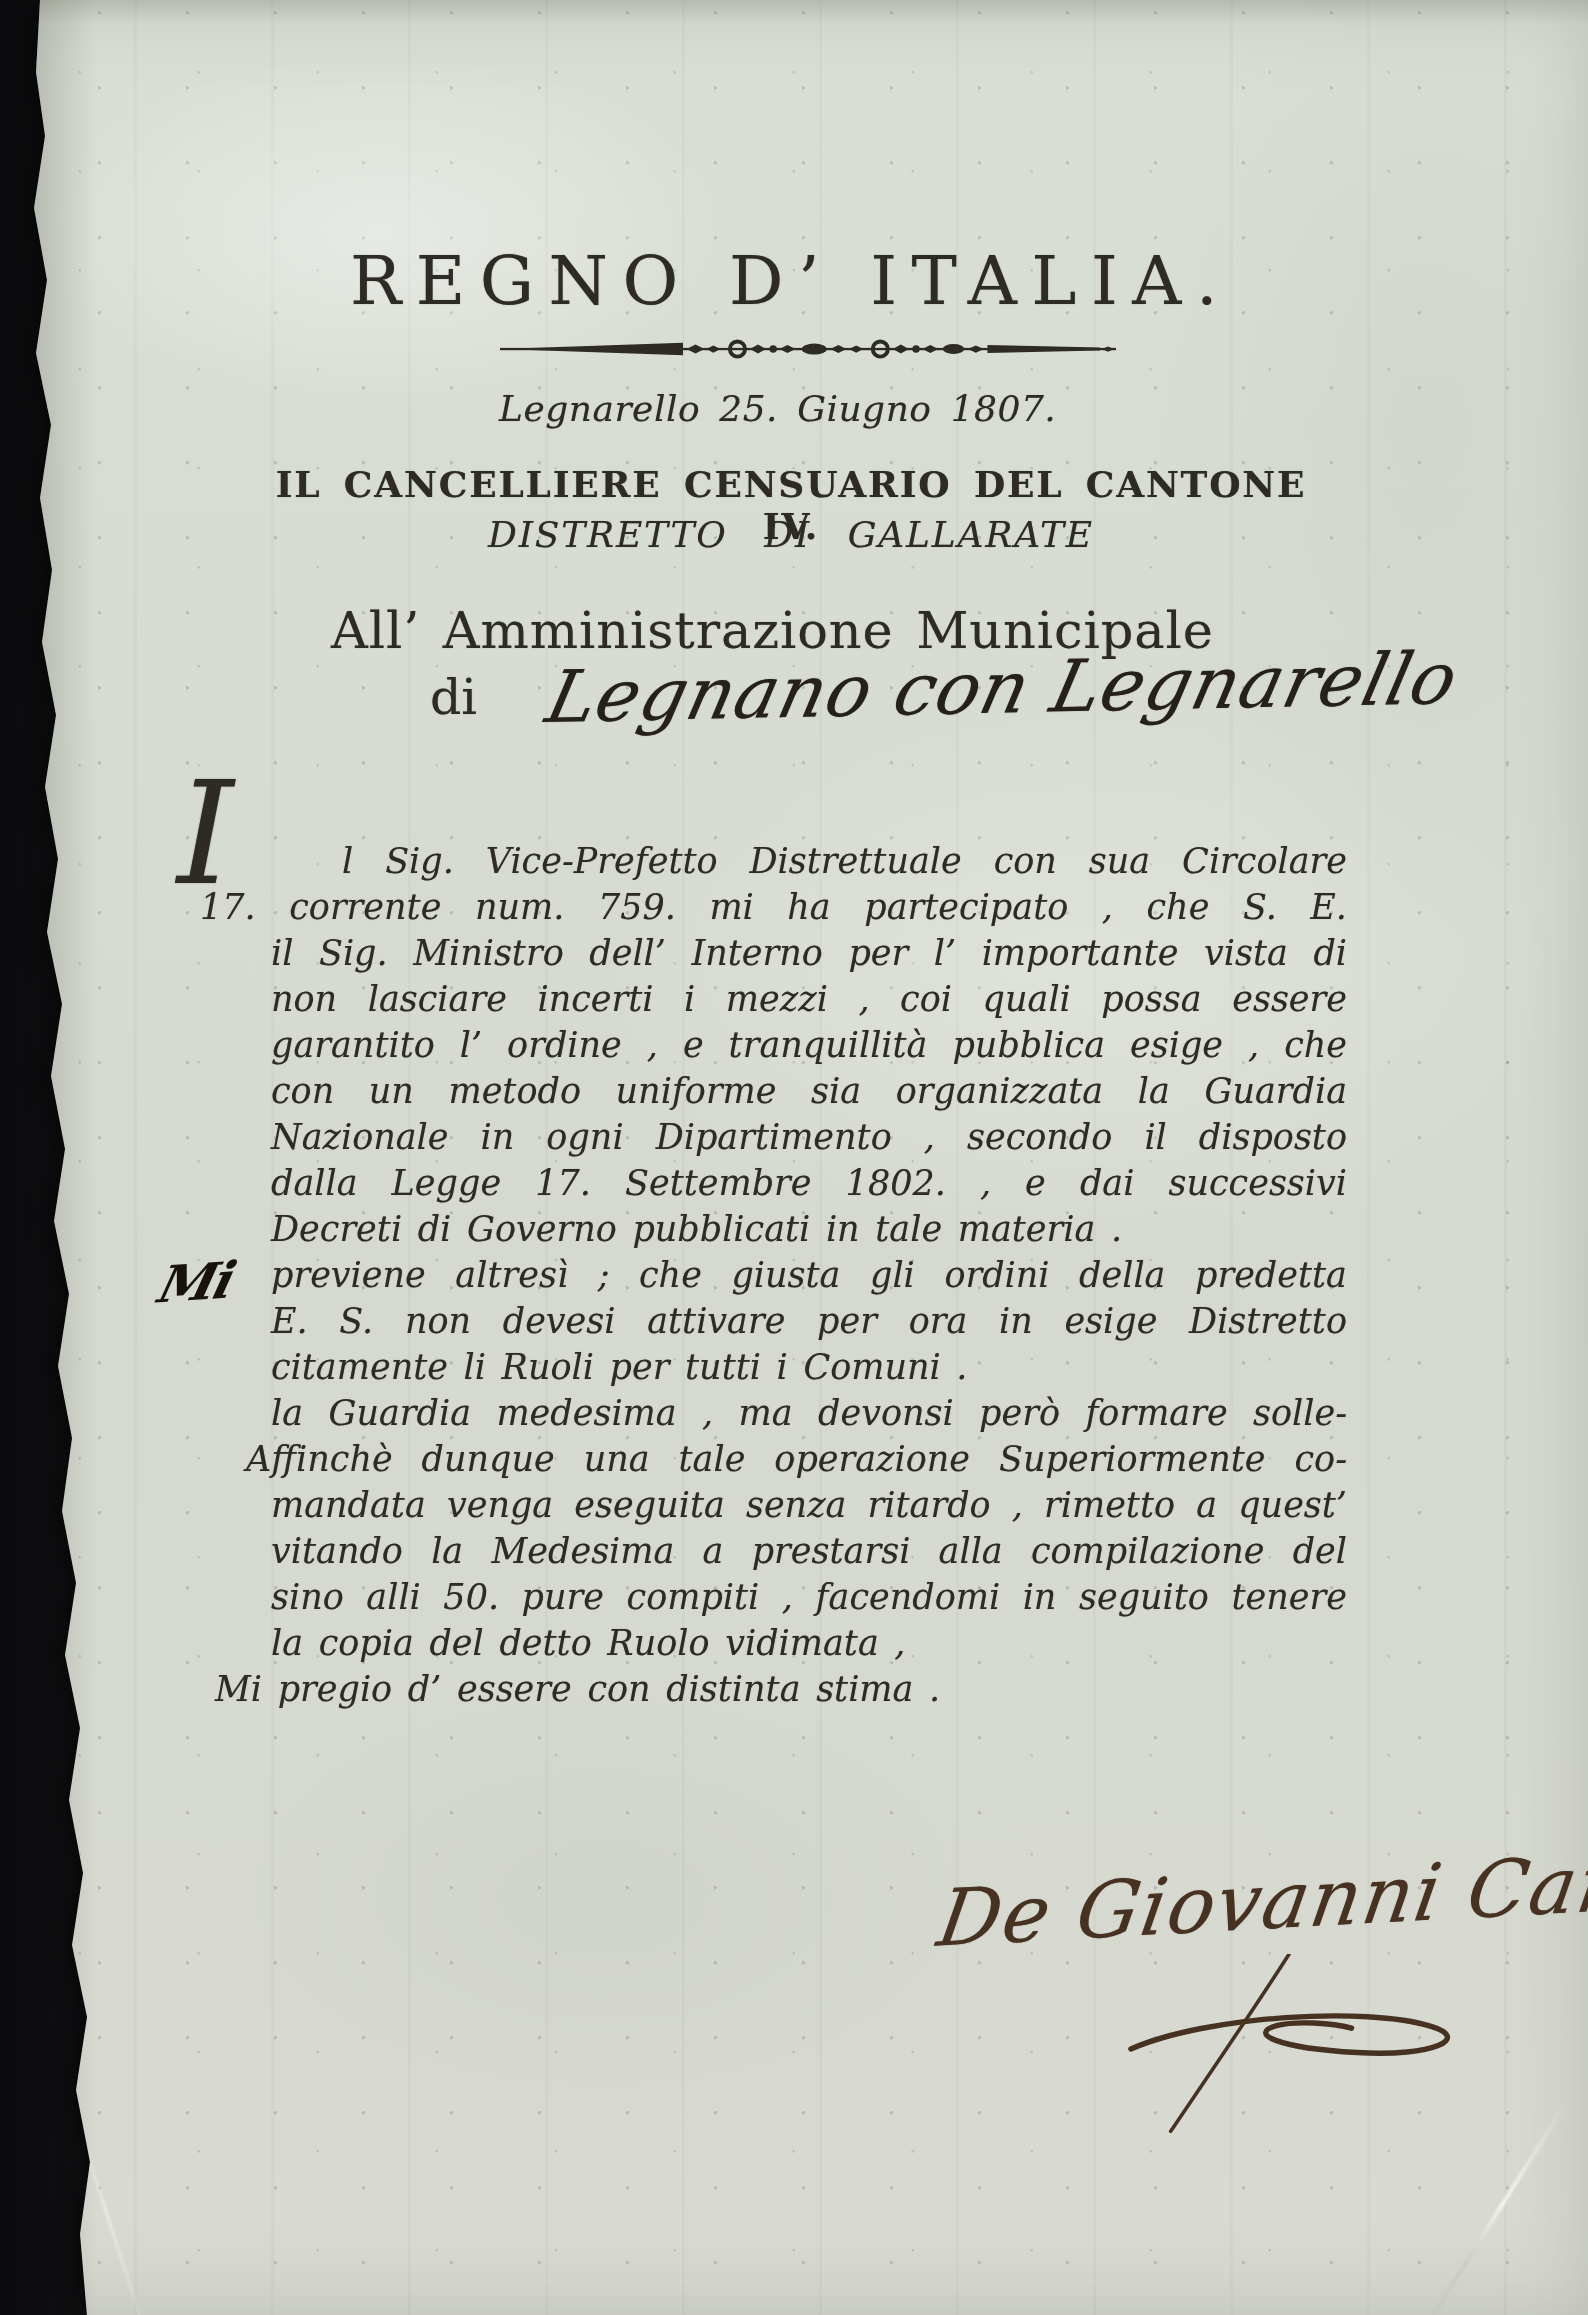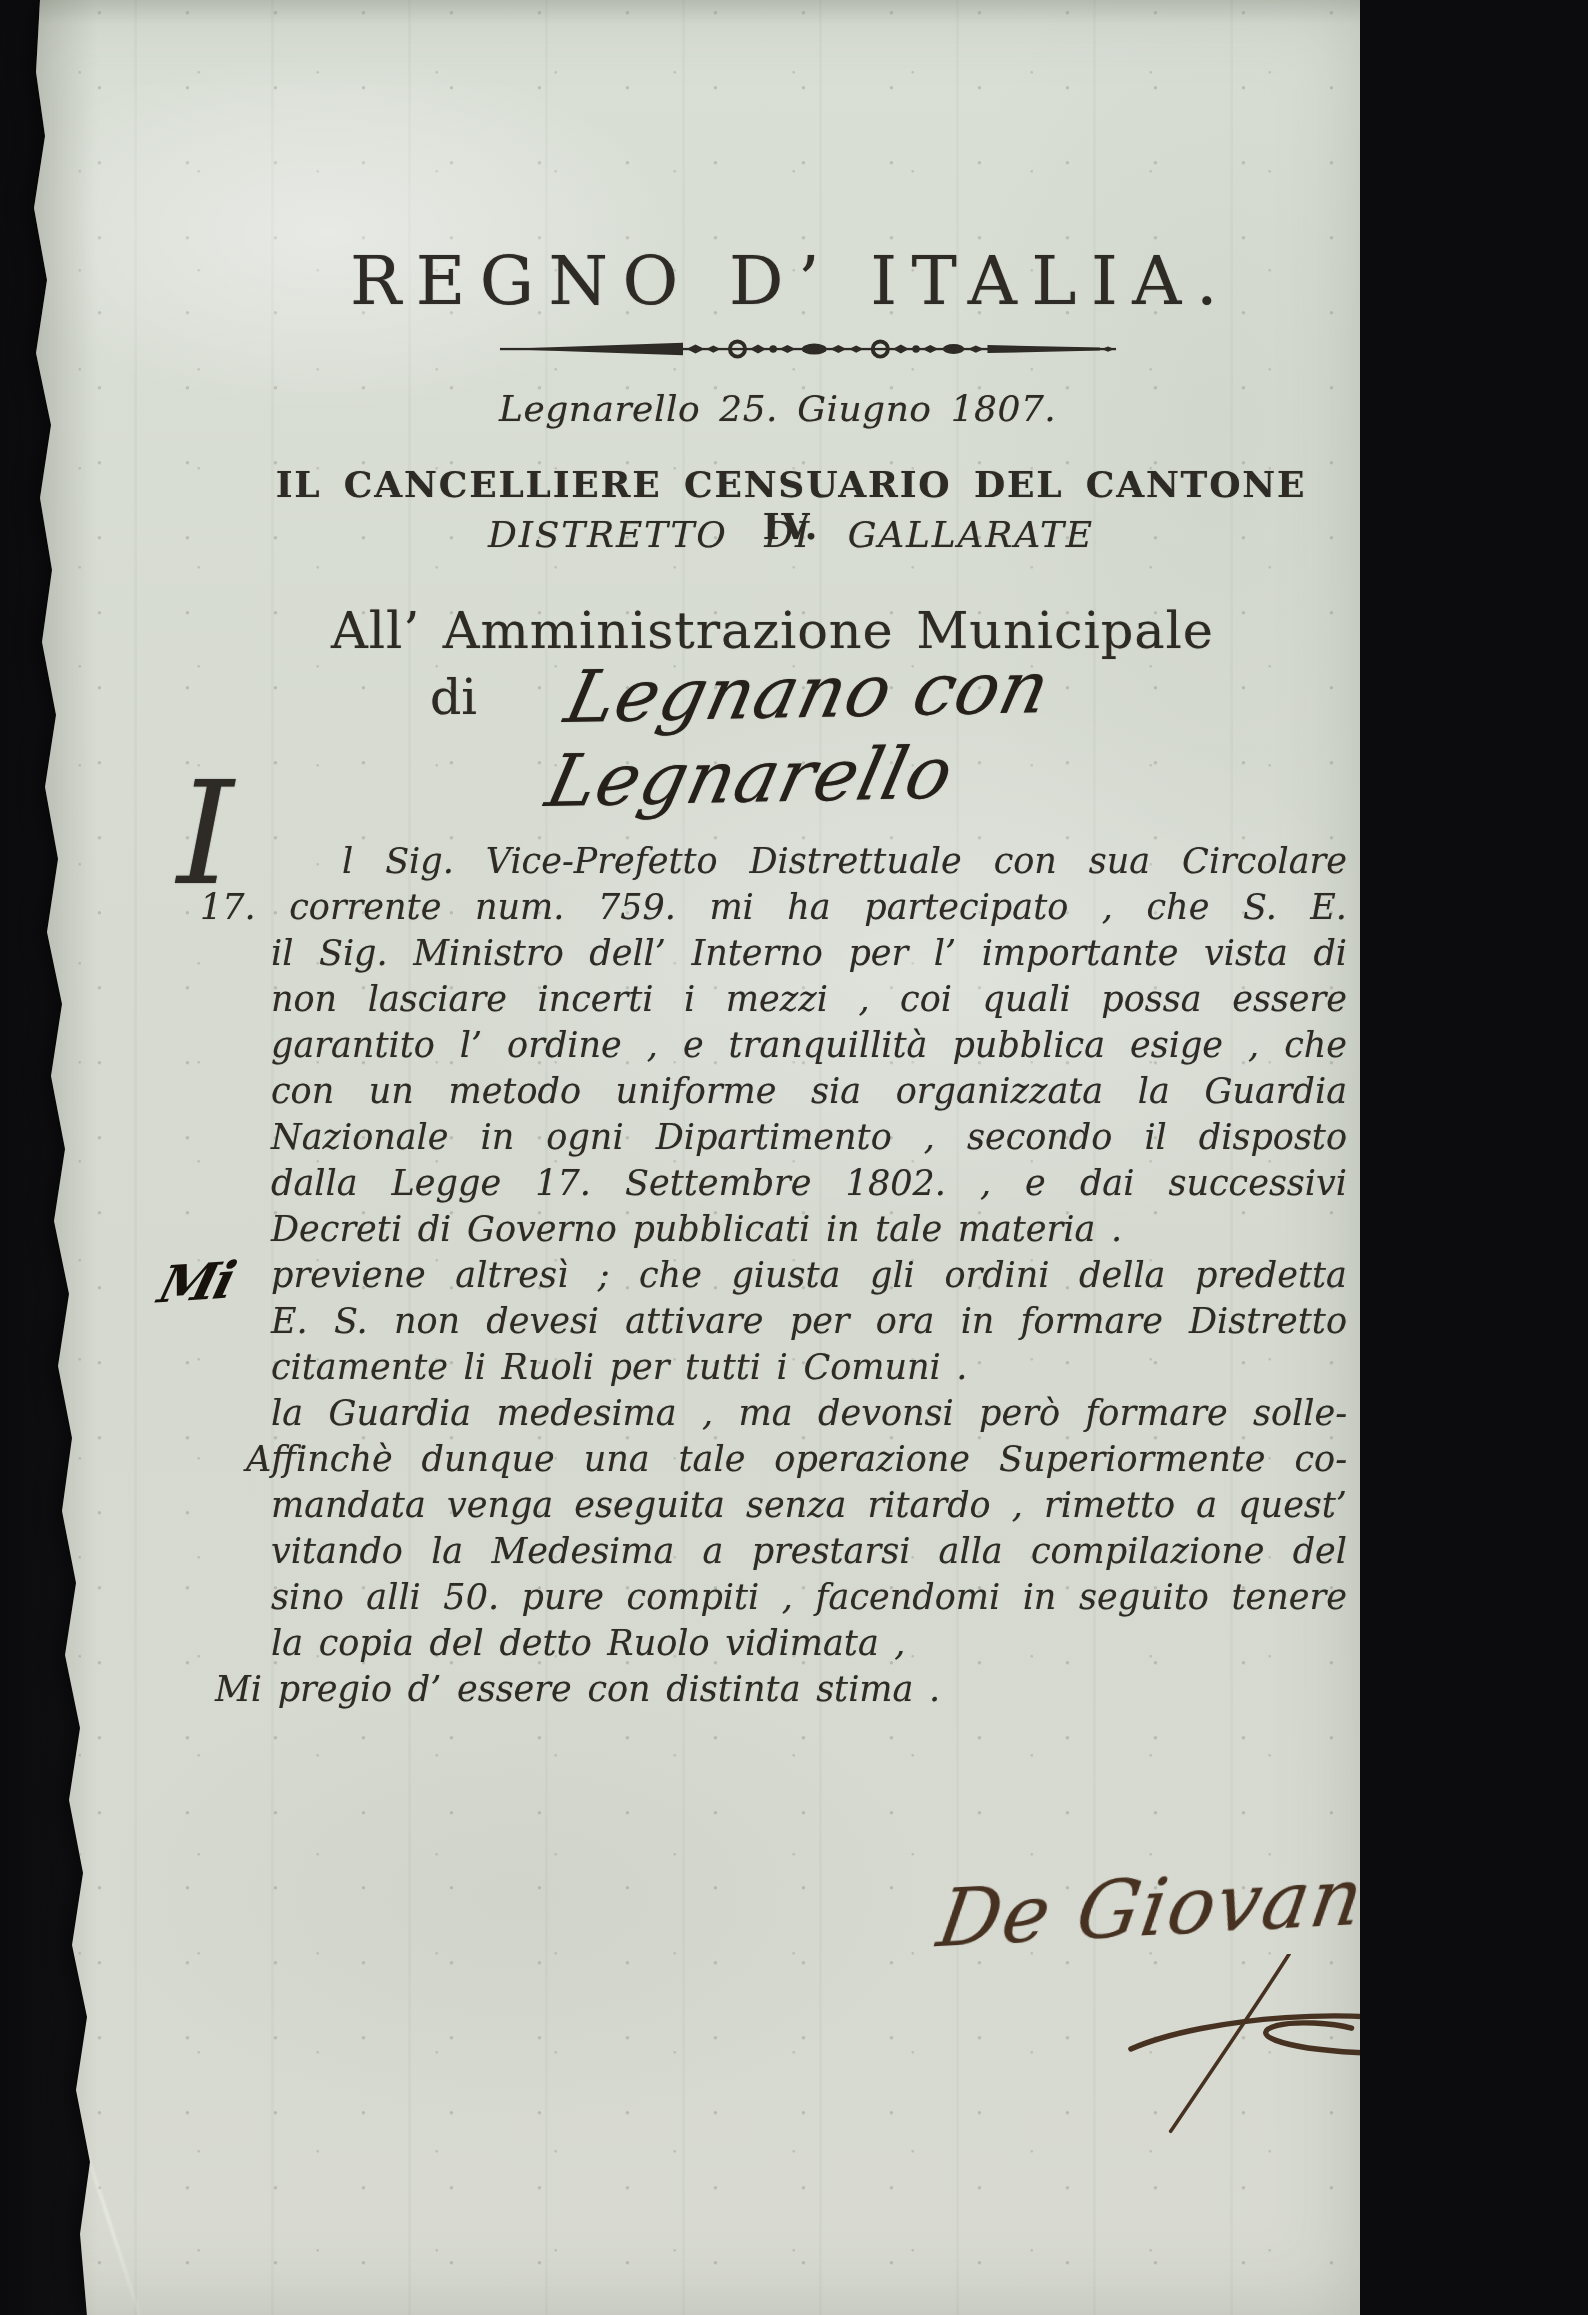--- a/index.html
+++ b/index.html
@@ -2,21 +2,21 @@
 <html style="--ink: #2e2b26; --ms-ink: #473222; --paper: #d7dbd2;font-size:14.5px"><head>
 <meta charset="utf-8">
 <style>
   :root{
     --ink:#2e2b26;
     --ms-ink:#473222;
     --paper:#d7dbd2;
   }
   html,body{margin:0;padding:0;background:#0c0c0e;}
   .canvas{
-    position:relative;width:1360px;height:2316px;overflow:hidden;
+    position:relative;width:1588px;height:2316px;overflow:hidden;
     background:linear-gradient(90deg,#0b0b0d 0%,#121215 8%,#0e0e11 100%);
     font-family:"DejaVu Serif", serif;color:var(--ink);
   }
   .paper-wrap{position:absolute;inset:0;filter:drop-shadow(-4.5px 0 11px rgba(0,0,0,.6));}
   .paper{
     position:absolute;inset:0;
     background:
       radial-gradient(ellipse 561px 289px at 24% 10%, rgba(255,255,255,.38), transparent 62%),
       radial-gradient(ellipse 814px 470px at 68% 42%, rgba(255,255,255,.22), transparent 60%),
       radial-gradient(ellipse 688px 380px at 38% 82%, rgba(156,168,150,.12), transparent 62%),
@@ -170,21 +170,21 @@
           <div class="bline ind1">l Sig. Vice-Prefetto Distrettuale con sua Circolare</div>
           <div class="bline out1">17. corrente num. 759. mi ha partecipato , che S. E.</div>
           <div class="bline">il Sig. Ministro dell’ Interno per l’ importante vista di</div>
           <div class="bline">non lasciare incerti i mezzi , coi quali possa essere</div>
           <div class="bline">garantito l’ ordine , e tranquillità pubblica esige , che</div>
           <div class="bline">con un metodo uniforme sia organizzata la Guardia</div>
           <div class="bline">Nazionale in ogni Dipartimento , secondo il disposto</div>
           <div class="bline">dalla Legge 17. Settembre 1802. , e dai successivi</div>
           <div class="bline no-just">Decreti di Governo pubblicati in tale materia .</div>
           <div class="bline">previene altresì ; che giusta gli ordini della predetta</div>
-          <div class="bline">E. S. non devesi attivare per ora in formare Distretto</div>
+          <div class="bline">E. S. non devesi attivare per ora in esige Distretto</div>
           <div class="bline no-just">citamente li Ruoli per tutti i Comuni .</div>
           <div class="bline">la Guardia medesima , ma devonsi però formare solle-</div>
           <div class="bline out2">Affinchè dunque una tale operazione Superiormente co-</div>
           <div class="bline">mandata venga eseguita senza ritardo , rimetto a quest’</div>
           <div class="bline">vitando la Medesima a prestarsi alla compilazione del</div>
           <div class="bline">sino alli 50. pure compiti , facendomi in seguito tenere</div>
           <div class="bline no-just">la copia del detto Ruolo vidimata ,</div>
           <div class="bline out3 no-just">Mi pregio d’ essere con distinta stima .</div>
         </div>
 

